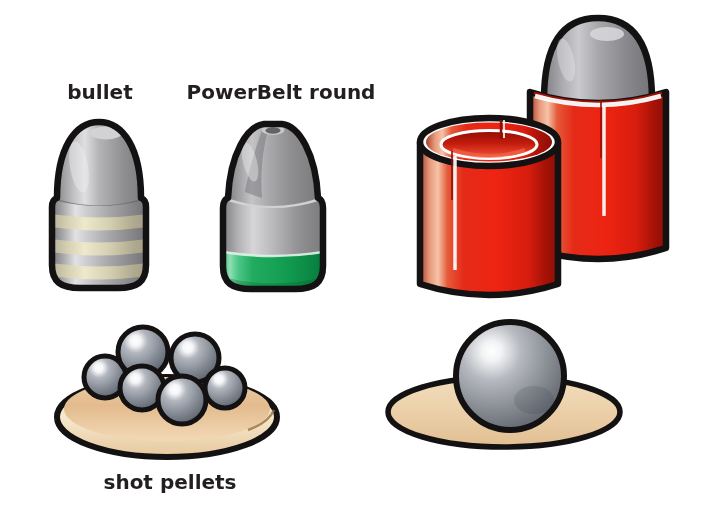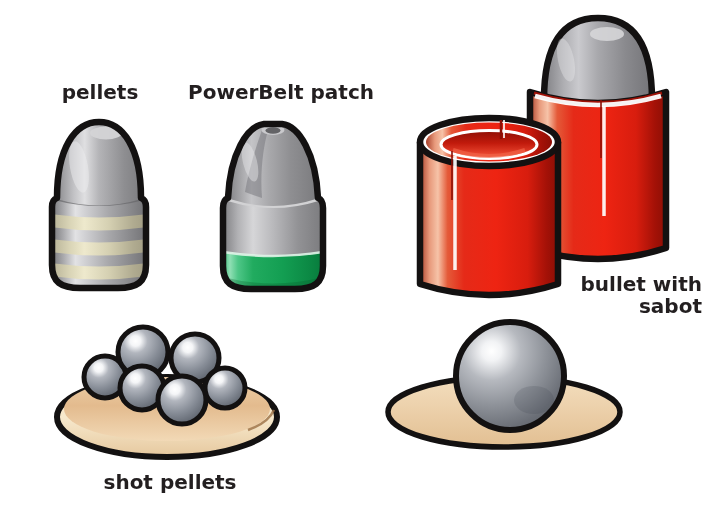--- a/index.html
+++ b/index.html
@@ -13,26 +13,24 @@
   }
   .lbl.center{text-align:center;}
   .lbl.right{text-align:right;white-space:pre-line;}
   .fig-svg{position:absolute;}
 </style>
 </head>
 <body>
 
 <div class="canvas">
 
-  <div class="lbl center" style="left:30px;top:81px;width:140px;">pellets</div>
-
-  <div class="lbl center" style="left:161px;top:81px;width:240px;">PowerBelt patch</div>
-
-  <div class="lbl right" style="left:556px;top:273px;width:146px;">bullet with
-sabot</div>
+  <div class="lbl center" style="left:30px;top:81px;width:140px;">bullet</div>
+
+  <div class="lbl center" style="left:161px;top:81px;width:240px;">PowerBelt round</div>
+
 
   <div class="lbl center" style="left:59px;top:471px;width:222px;">shot pellets</div>
 
 
   <svg class="fig-svg" style="left:46px;top:115px;" width="106" height="180" viewBox="0 0 106 180">
     <defs>
       <linearGradient id="bodyGray" x1="0" y1="0" x2="1" y2="0">
         <stop offset="0" stop-color="#77777a"></stop>
           <stop offset=".12" stop-color="#a9a9ac"></stop>
         <stop offset=".25" stop-color="#e2e2e4"></stop>

